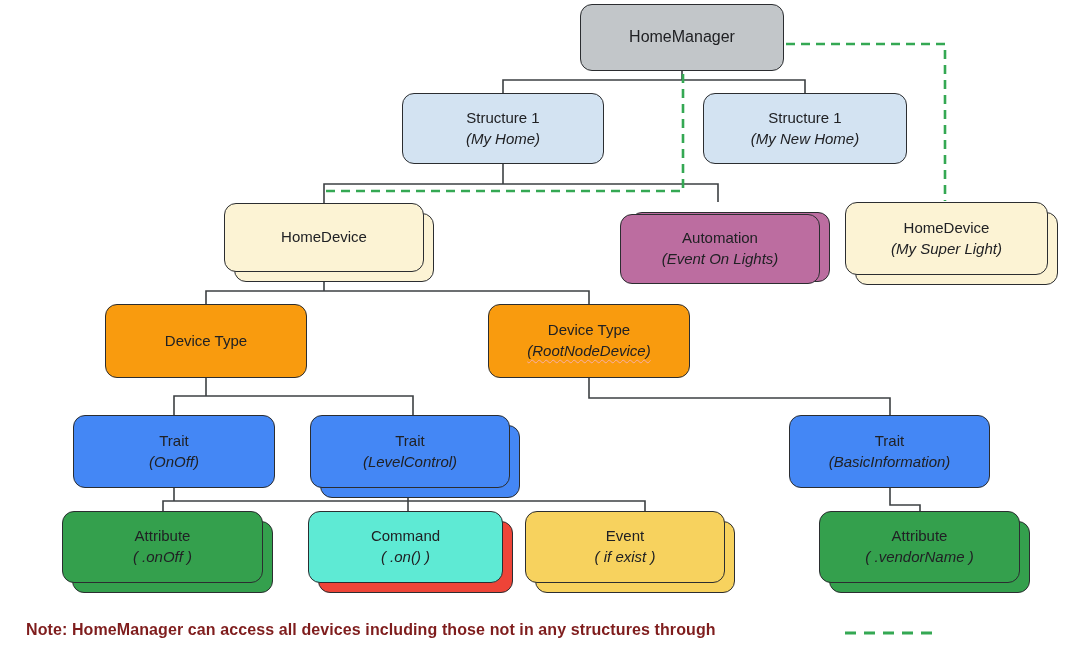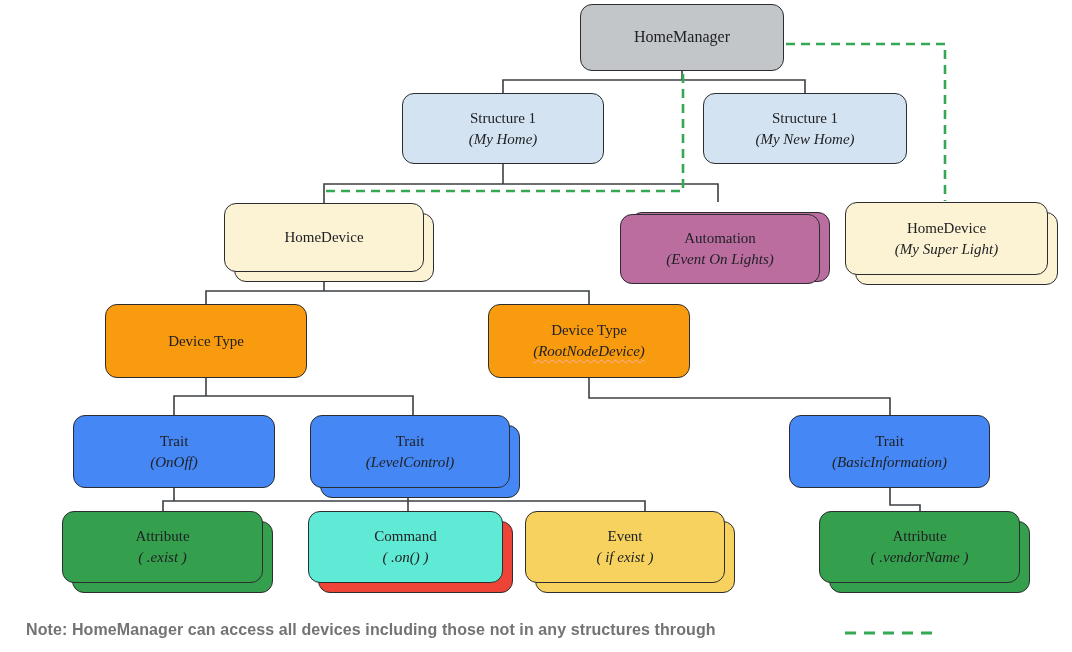--- a/index.html
+++ b/index.html
@@ -2,28 +2,28 @@
 <html><head>
 <meta charset="utf-8">
 <style>
   html,body{margin:0;padding:0;background:#ffffff;}
   body{font-family:"Liberation Sans","DejaVu Sans",sans-serif;color:#202124;}
   #canvas{position:relative;width:1072px;height:652px;background:#ffffff;overflow:hidden;}
   #connector-layer{position:absolute;left:0;top:0;width:1072px;height:652px;z-index:0;}
   .node-wrap{position:absolute;z-index:1;}
   .box{position:absolute;box-sizing:border-box;border:1.7px solid #2b2d30;border-radius:12px;
        display:flex;flex-direction:column;align-items:center;justify-content:center;
-       text-align:center;font-size:15px;line-height:1.38;padding:4px 19px;color:#202124;font-family:Liberation Serif, serif;}
+       text-align:center;font-size:15px;line-height:1.38;padding:4px 19px;color:#202124;}
   .box .label{white-space:nowrap;}
   .box .sub{font-style:italic;white-space:nowrap;}
   .box.single{font-size:16px;}
   .squiggle .sub{text-decoration-line:underline;text-decoration-style:wavy;
        text-decoration-color:#f6aea9;text-decoration-thickness:1px;text-underline-offset:3px;}
   .note{position:absolute;left:26px;top:621px;z-index:1;font-weight:bold;font-size:16px;
-        color:#737373;white-space:nowrap;letter-spacing:.1px;}
+        color:#7f1d1d;white-space:nowrap;letter-spacing:.1px;}
 </style>
 </head>
 <body>
 
 <div id="canvas">
   <svg id="connector-layer" viewBox="0 0 1072 652" xmlns="http://www.w3.org/2000/svg">
       <polyline points="682,71 682,80" fill="none" stroke="#3c4043" stroke-width="1.6"></polyline>
       <polyline points="503,93 503,80 805,80 805,93" fill="none" stroke="#3c4043" stroke-width="1.6"></polyline>
       <polyline points="503,164 503,184" fill="none" stroke="#3c4043" stroke-width="1.6"></polyline>
       <polyline points="324,203 324,184 718,184 718,202" fill="none" stroke="#3c4043" stroke-width="1.6"></polyline>
@@ -105,21 +105,21 @@
       <div class="node-wrap" style="left: 789px; top: 415px; width: 201px; height: 73px;">
         <div class="box" style="left: 0px; top: 0px; width: 201px; height: 73px; background: rgb(68, 135, 245);">
           <div class="label">Trait</div>
           <div class="sub">(BasicInformation)</div>
         </div>
       </div>
       <div class="node-wrap" style="left: 62px; top: 511px; width: 201px; height: 72px;">
         <div class="box" style="left: 10px; top: 10px; width: 201px; height: 72px; background: rgb(52, 160, 77);"></div>
         <div class="box" style="left: 0px; top: 0px; width: 201px; height: 72px; background: rgb(52, 160, 77);">
           <div class="label">Attribute</div>
-          <div class="sub">( .exist )</div>
+          <div class="sub">( .onOff )</div>
         </div>
       </div>
       <div class="node-wrap" style="left: 308px; top: 511px; width: 195px; height: 72px;">
         <div class="box" style="left: 10px; top: 10px; width: 195px; height: 72px; background: rgb(238, 68, 55);"></div>
         <div class="box" style="left: 0px; top: 0px; width: 195px; height: 72px; background: #5eead4;">
           <div class="label">Command</div>
           <div class="sub">( .on() )</div>
         </div>
       </div>
       <div class="node-wrap" style="left: 525px; top: 511px; width: 200px; height: 72px;">

